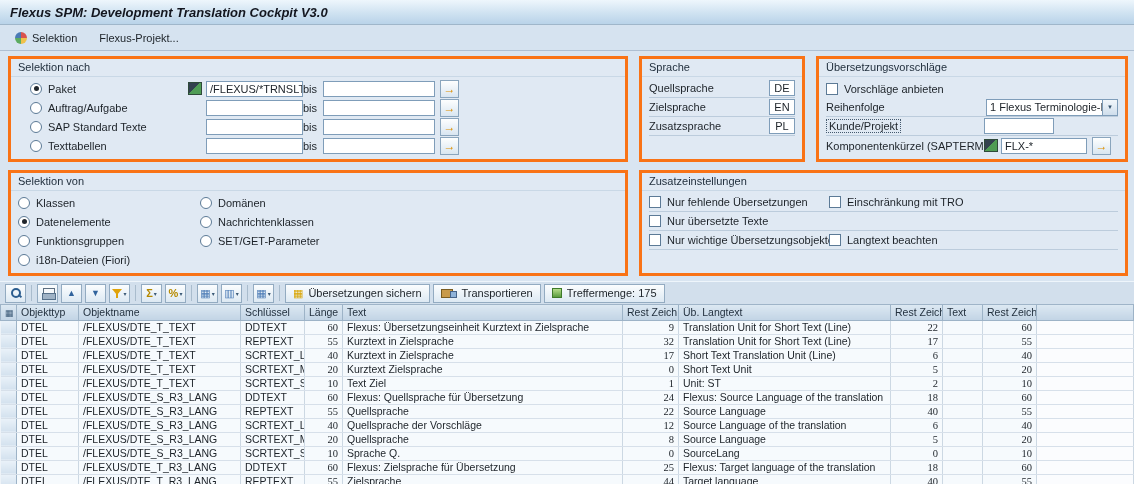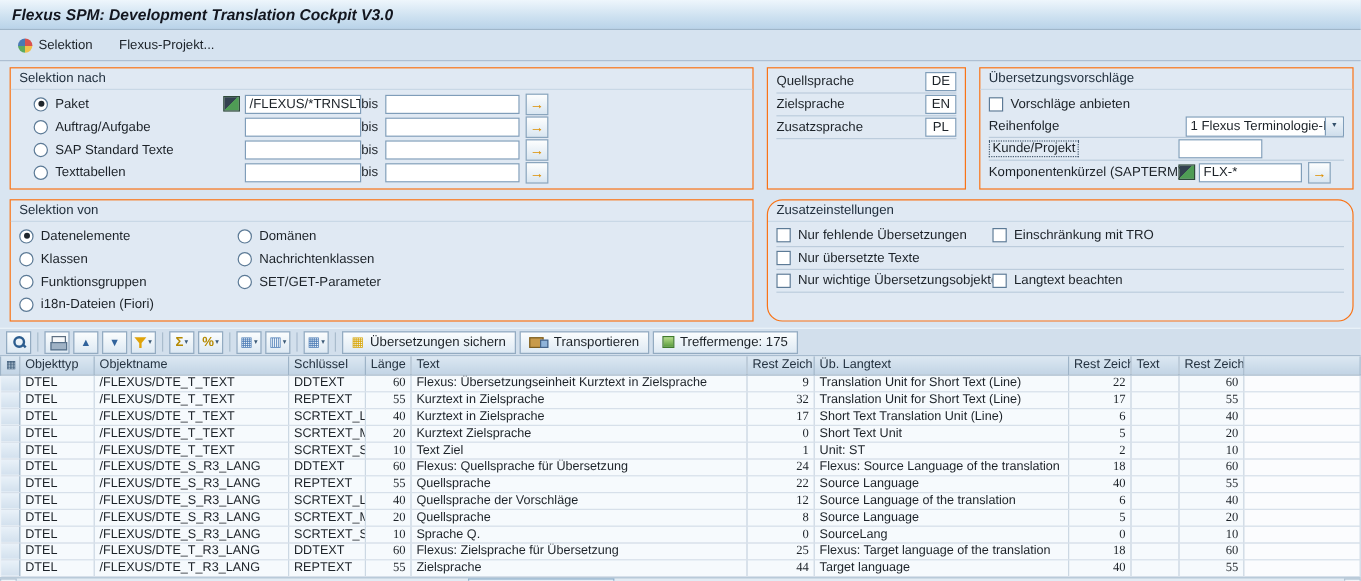--- a/index.html
+++ b/index.html
@@ -21,21 +21,21 @@
     height:26px; display:flex; align-items:center; gap:2px; padding:0 5px;
     background:#d6e3f0; border-bottom:1px solid #aebfd2;
   }
   .appbtn { display:inline-flex; align-items:center; gap:5px; padding:3px 9px; border:1px solid transparent; border-radius:2px; cursor:default; }
   .pinwheel { width:12px; height:12px; border-radius:50%;
     background:conic-gradient(#d9534f 0 25%,#f0c14b 0 50%,#5cab60 0 75%,#4a7ab5 0); flex:none; }
   
   .selscreen { padding:5px 6px 5px 8px; }
   .ssrow { display:flex; gap:11px; align-items:stretch; }
   .ssrow + .ssrow { margin-top:8px; }
-  .group { border:1px solid #f97316; background:rgba(255,255,255,0.18); }
+  .group { border:3px solid #f97316; background:rgba(255,255,255,0.18); }
   .gtitle { padding:2px 7px; line-height:13px; color:#22303e; border-bottom:1px solid #c9d8e6; }
   .gbody { padding:2px 7px 4px; }
   .frow { display:flex; align-items:center; height:19px; }
   .uline { border-bottom:1px solid #bcccdc; }
   .labelzone { width:170px; display:flex; align-items:center; flex:none;padding-left:12px; }
   .iconslot { width:18px; flex:none; display:flex; align-items:center; }
   .radio { width:12px; height:12px; border-radius:50%; background:#fff; border:1px solid #5c7a96;
     display:inline-flex; align-items:center; justify-content:center; flex:none; }
   .radio.checked::after { content:""; width:5px; height:5px; border-radius:50%; background:#20262c; }
   .checkbox { width:12px; height:12px; background:#fff; border:1px solid #5c7a96; flex:none; }
@@ -189,20 +189,21 @@
           <span class="bis">bis</span>
           <span class="sapinput w-to"></span>
           <span class="multibtn">
               <span>→</span>
             </span>
         </div>
       </div>
     </div>
 
     <div class="group" style="width:166px;">
+      <div class="gtitle">Sprache</div>
       <div class="gbody">
         <div class="sprache-row uline">
           <span>Quellsprache</span>
           <span class="sapinput sprache-val">DE</span>
         </div>
         <div class="sprache-row uline">
           <span>Zielsprache</span>
           <span class="sapinput sprache-val">EN</span>
         </div>
         <div class="sprache-row uline">
@@ -242,29 +243,29 @@
     </div>
   </div>
 
   <div class="ssrow">
 
     <div class="group" style="width:620px;">
       <div class="gtitle">Selektion von</div>
       <div class="gbody cols">
         <div class="col col-a">
           <div class="opt">
+            <span class="radio"></span>
+            <span class="lbl">Klassen</span>
+          </div>
+          <div class="opt">
             <span class="radio checked"></span>
             <span class="lbl">Datenelemente</span>
           </div>
           <div class="opt">
             <span class="radio"></span>
-            <span class="lbl">Klassen</span>
-          </div>
-          <div class="opt">
-            <span class="radio"></span>
             <span class="lbl">Funktionsgruppen</span>
           </div>
           <div class="opt">
             <span class="radio"></span>
             <span class="lbl">i18n-Dateien (Fiori)</span>
           </div>
         </div>
         <div class="col col-b">
           <div class="opt">
             <span class="radio"></span>
@@ -275,21 +276,21 @@
             <span class="lbl">Nachrichtenklassen</span>
           </div>
           <div class="opt">
             <span class="radio"></span>
             <span class="lbl">SET/GET-Parameter</span>
           </div>
         </div>
       </div>
     </div>
 
-    <div class="group" style="flex:1;border-radius:13px;">
+    <div class="group" style="flex:1;">
       <div class="gtitle">Zusatzeinstellungen</div>
       <div class="gbody">
         <div class="zrow uline">
           <span class="zcol1">
             <span class="checkbox"></span>
             <span class="lbl">Nur fehlende Übersetzungen</span>
           </span>
           <span class="zcol2">
             <span class="checkbox"></span>
             <span class="lbl">Einschränkung mit TRO</span>

